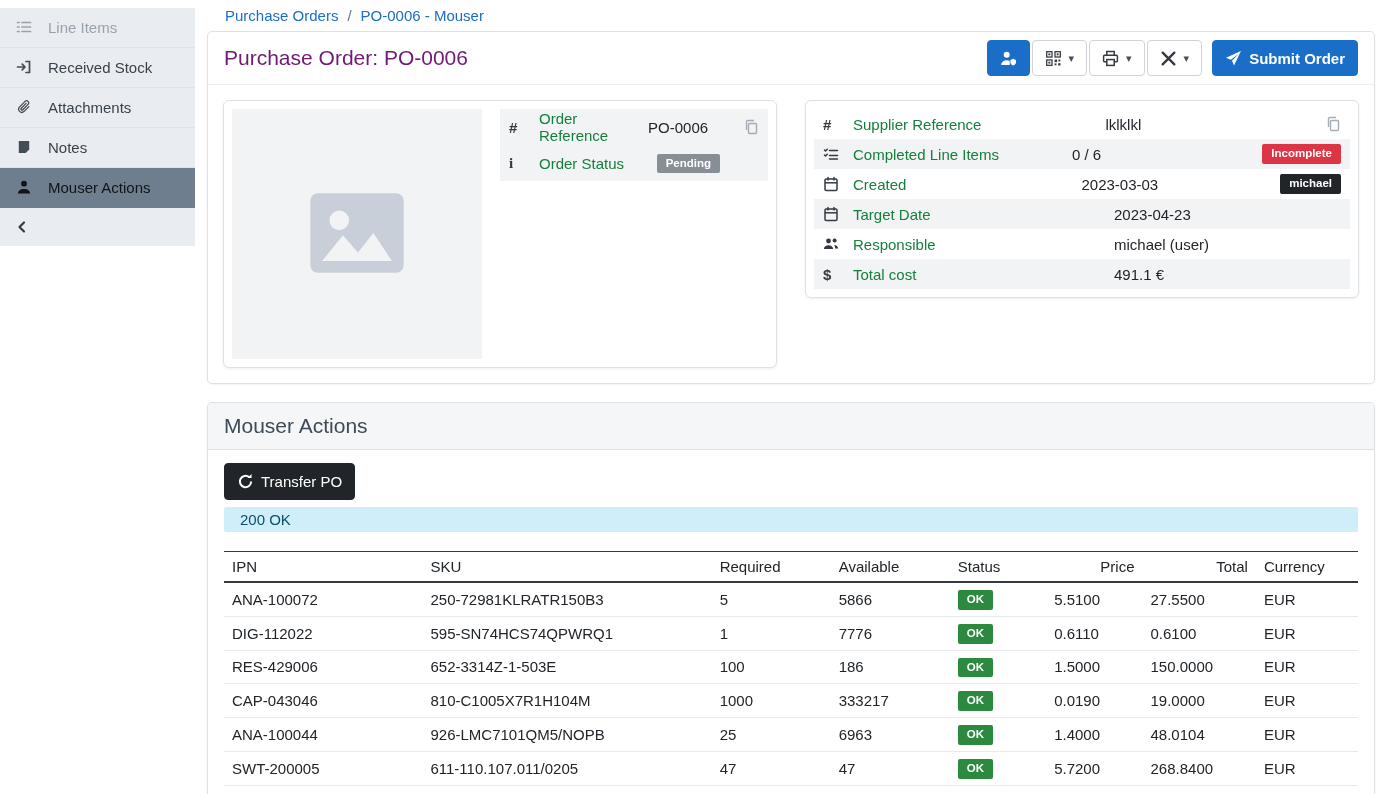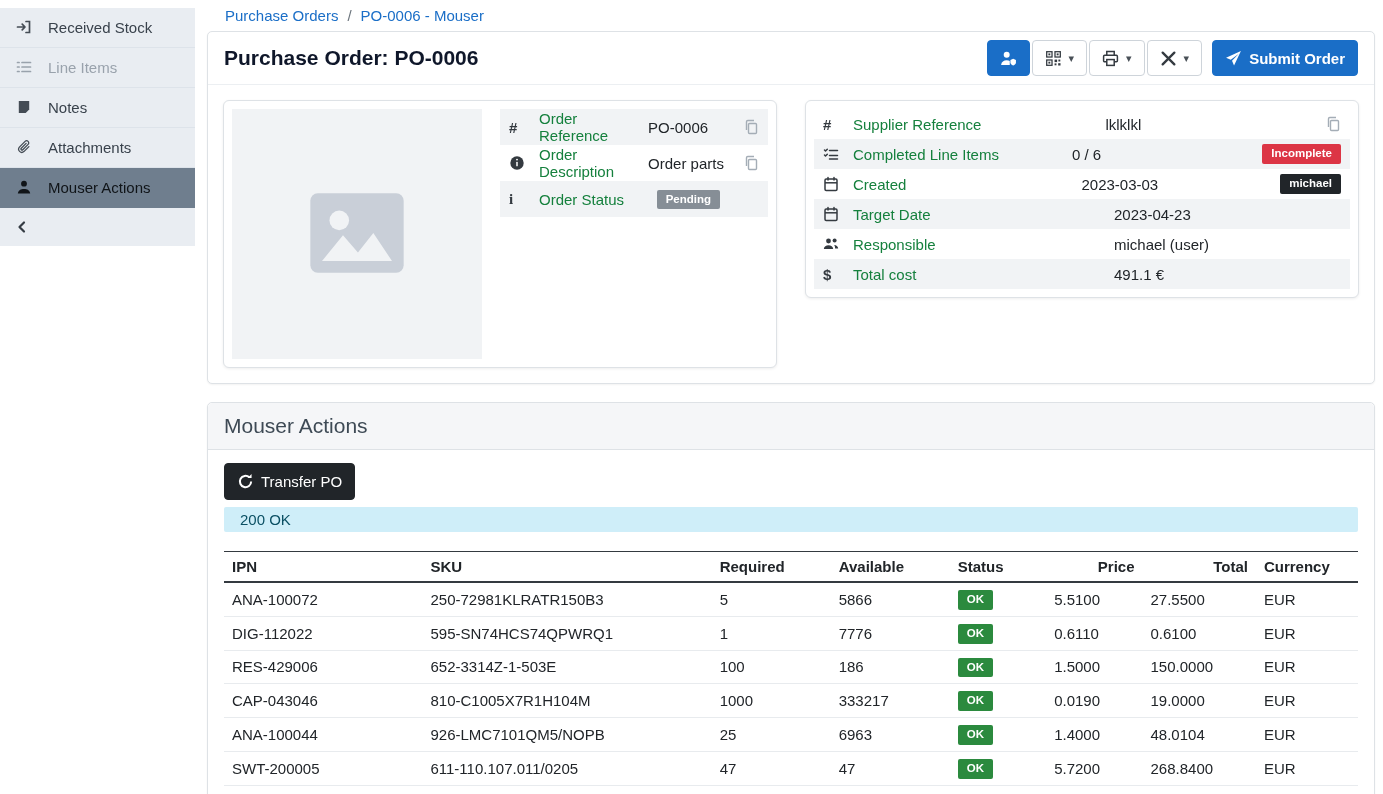--- a/index.html
+++ b/index.html
@@ -22,21 +22,21 @@
   
   .content{flex:1;min-width:0;padding:0 8px 0 12px;display:flex;flex-direction:column}
   .breadcrumb{display:flex;align-items:flex-start;gap:9px;padding:7px 18px;font-size:15px}
   .breadcrumb a{color:var(--primary,#1a6ec7);text-decoration:none;cursor:pointer}
   .breadcrumb .sep{color:#6c757d}
 
   .panel{border:1px solid var(--border,#dee2e6);border-radius:5px;background:#fff;
     box-shadow:0 1px 2px rgba(0,0,0,.05)}
   .panel-header{display:flex;align-items:center;justify-content:space-between;
     padding:8px 16px;border-bottom:1px solid #eceff2;min-height:50px}
-  .page-title{font-size:21px;font-weight:700;color:#0f172a}
+  .page-title{font-size:21px;font-weight:400;color:#701a75}
 
   .actions{display:flex;align-items:center;gap:2px}
   .btn{display:inline-flex;align-items:center;justify-content:center;gap:7px;height:36px;
     border-radius:4px;border:1px solid transparent;font-size:15px;cursor:pointer;background:#fff;padding:0 12px}
   .btn svg.i{width:17px;height:17px}
   .btn-primary{background:var(--primary,#1a6ec7);border-color:var(--primary,#1a6ec7);color:#fff}
   .btn-outline{border-color:#ced4da;color:#343a40}
   .caret{font-size:11px;color:#495057;line-height:1}
   .btn-submit{margin-left:8px;font-weight:700}
 
@@ -72,21 +72,21 @@
   .plugin-header{padding:11px 16px;border-bottom:1px solid var(--border,#dee2e6);background:#f5f6f8;
     border-radius:5px 5px 0 0}
   .plugin-title{font-size:21px;font-weight:500;color:#3e4a55}
   .plugin-body{padding:13px 16px}
   .btn-dark{background:var(--dark,#212529);border-color:var(--dark,#212529);color:#fff;height:37px}
   .alert{margin-top:7px;background:var(--alert-bg,#cfeef9);color:var(--alert-text,#0b5064);
     padding:4px 16px;border-radius:2px;font-size:15px}
 
   .ptable{width:100%;border-collapse:collapse;margin-top:19px;font-size:15px}
   .ptable th,.ptable td{padding:6px 8px;text-align:left}
-  .ptable thead th{font-weight:700;border-top:1px solid #343a40;border-bottom:2px solid #343a40}
+  .ptable thead th{font-weight:400;border-top:1px solid #343a40;border-bottom:2px solid #343a40}
   .ptable tbody td{border-bottom:1px solid #e8ebee}
   .num{text-align:right}
   .ptable th.num{text-align:right}
   col.c-ipn{width:17.5%}col.c-sku{width:25.5%}col.c-req{width:10.5%}col.c-av{width:10.5%}
   col.c-st{width:8.5%}col.c-pr{width:8.5%}col.c-tot{width:10%}col.c-cur{width:9%}
 </style>
 </head>
 <body>
 
 <svg width="0" height="0" style="position:absolute" aria-hidden="true">
@@ -180,52 +180,52 @@
         <circle cx="8.2" cy="9.3" r="2.1" fill="#f1f3f5"></circle>
         <path d="M4.5 18l4.5-5.5 3.2 3.7 3.3-4.2 4 6z" fill="#f1f3f5"></path>
       </symbol>
   </defs>
 </svg>
 
 <div class="app">
 
   <aside class="sidebar">
     <div class="side-list">
+      <div class="side-item muted">
+        <span class="sicon">
+            <svg class="i">
+              <use href="#ic-list"></use>
+            </svg>
+          </span>
+        <span>Line Items</span>
+      </div>
       <div class="side-item">
         <span class="sicon">
             <svg class="i">
               <use href="#ic-signin"></use>
             </svg>
           </span>
         <span>Received Stock</span>
       </div>
-      <div class="side-item muted">
+      <div class="side-item">
         <span class="sicon">
             <svg class="i">
-              <use href="#ic-list"></use>
+              <use href="#ic-paperclip"></use>
             </svg>
           </span>
-        <span>Line Items</span>
+        <span>Attachments</span>
       </div>
       <div class="side-item">
         <span class="sicon">
             <svg class="i">
               <use href="#ic-note"></use>
             </svg>
           </span>
         <span>Notes</span>
       </div>
-      <div class="side-item">
-        <span class="sicon">
-            <svg class="i">
-              <use href="#ic-paperclip"></use>
-            </svg>
-          </span>
-        <span>Attachments</span>
-      </div>
       <div class="side-item active">
         <span class="sicon">
             <svg class="i">
               <use href="#ic-user"></use>
             </svg>
           </span>
         <span>Mouser Actions</span>
       </div>
       <div class="side-collapse">
         <span>
@@ -297,36 +297,20 @@
           <div class="thumb">
             <span><svg width="112" height="112">
                   <use href="#ic-image"></use>
                 </svg></span>
           </div>
           <div class="dtable">
             <div class="drow stripe">
               <span class="dicon">#</span>
               <span class="dlabel">Order Reference</span>
               <span class="dvalue">PO-0006</span>
-              <span class="dright">
-                  <span class="copy">
-                    <svg class="i">
-                      <use href="#ic-copy"></use>
-                    </svg>
-                  </span>
-                </span>
-            </div>
-            <div class="drow">
-              <span class="dicon">
-                  <svg class="i">
-                    <use href="#ic-info"></use>
-                  </svg>
-                </span>
-              <span class="dlabel">Order Description</span>
-              <span class="dvalue">Order parts</span>
               <span class="dright">
                   <span class="copy">
                     <svg class="i">
                       <use href="#ic-copy"></use>
                     </svg>
                   </span>
                 </span>
             </div>
             <div class="drow stripe">
               <span class="dicon serif">i</span>

